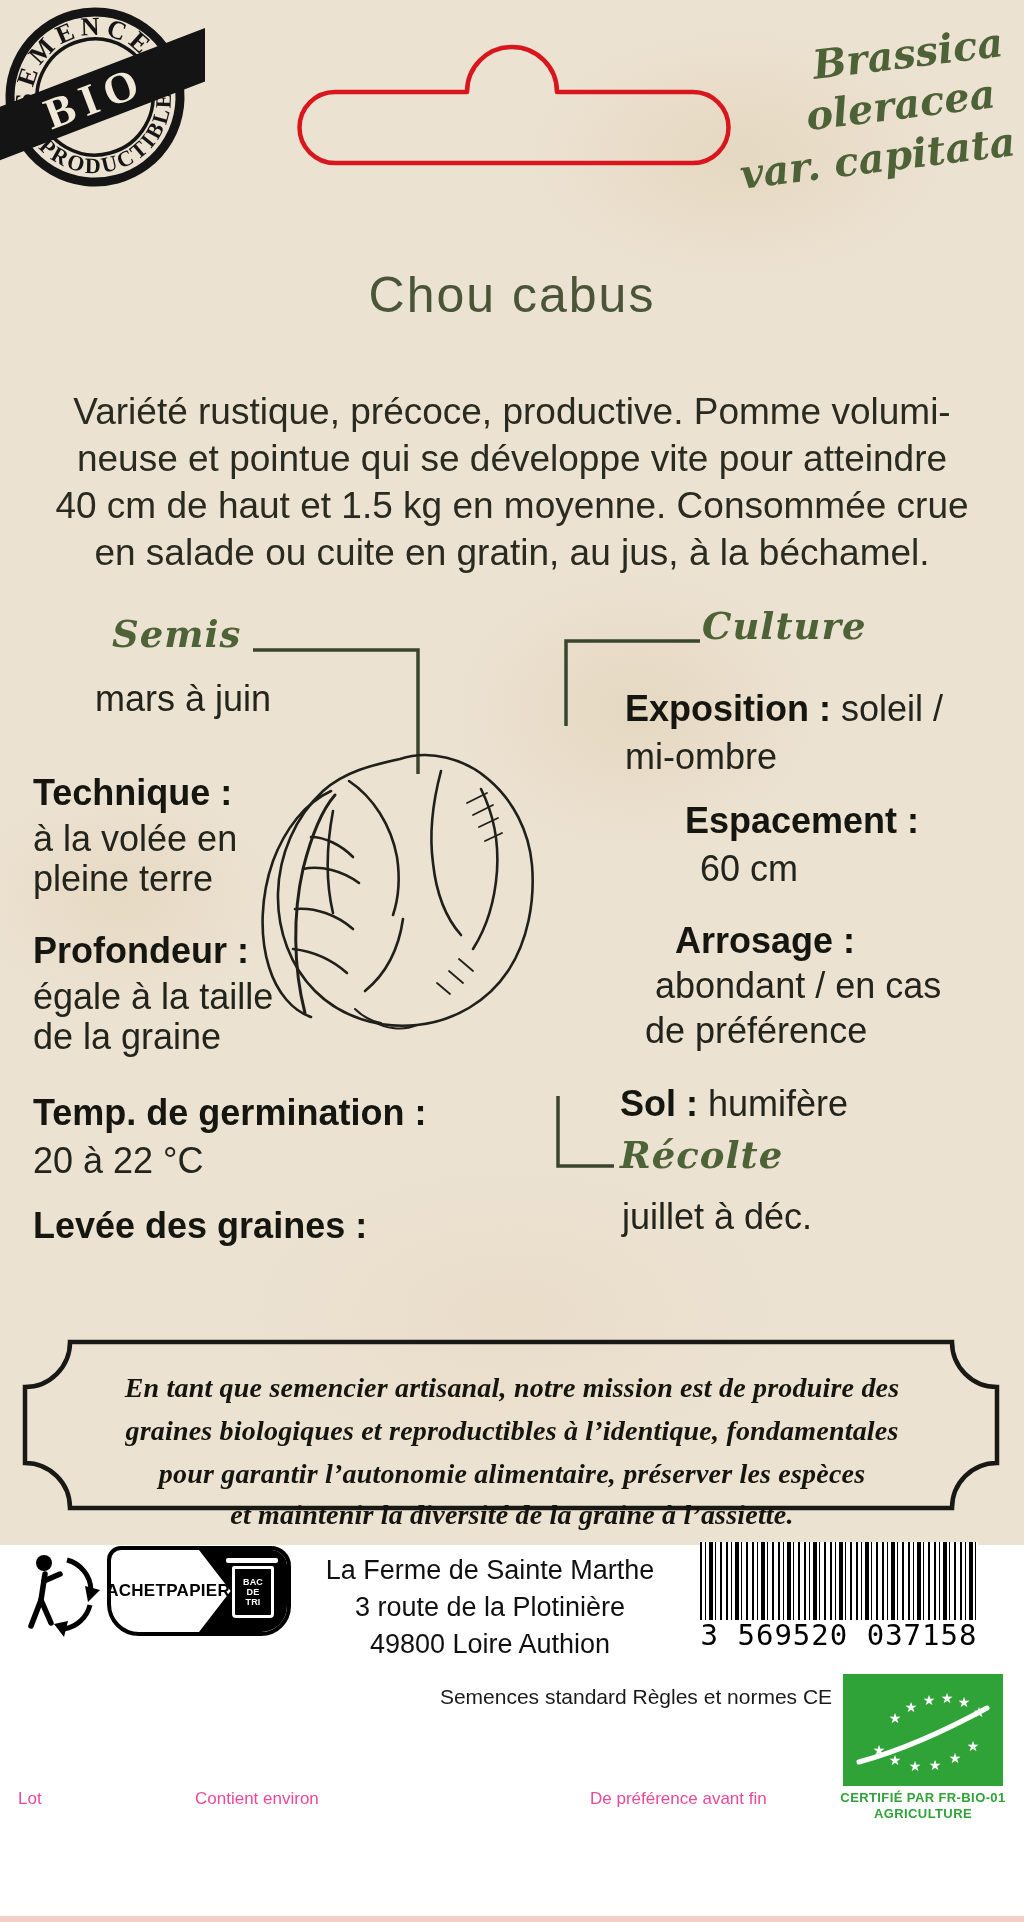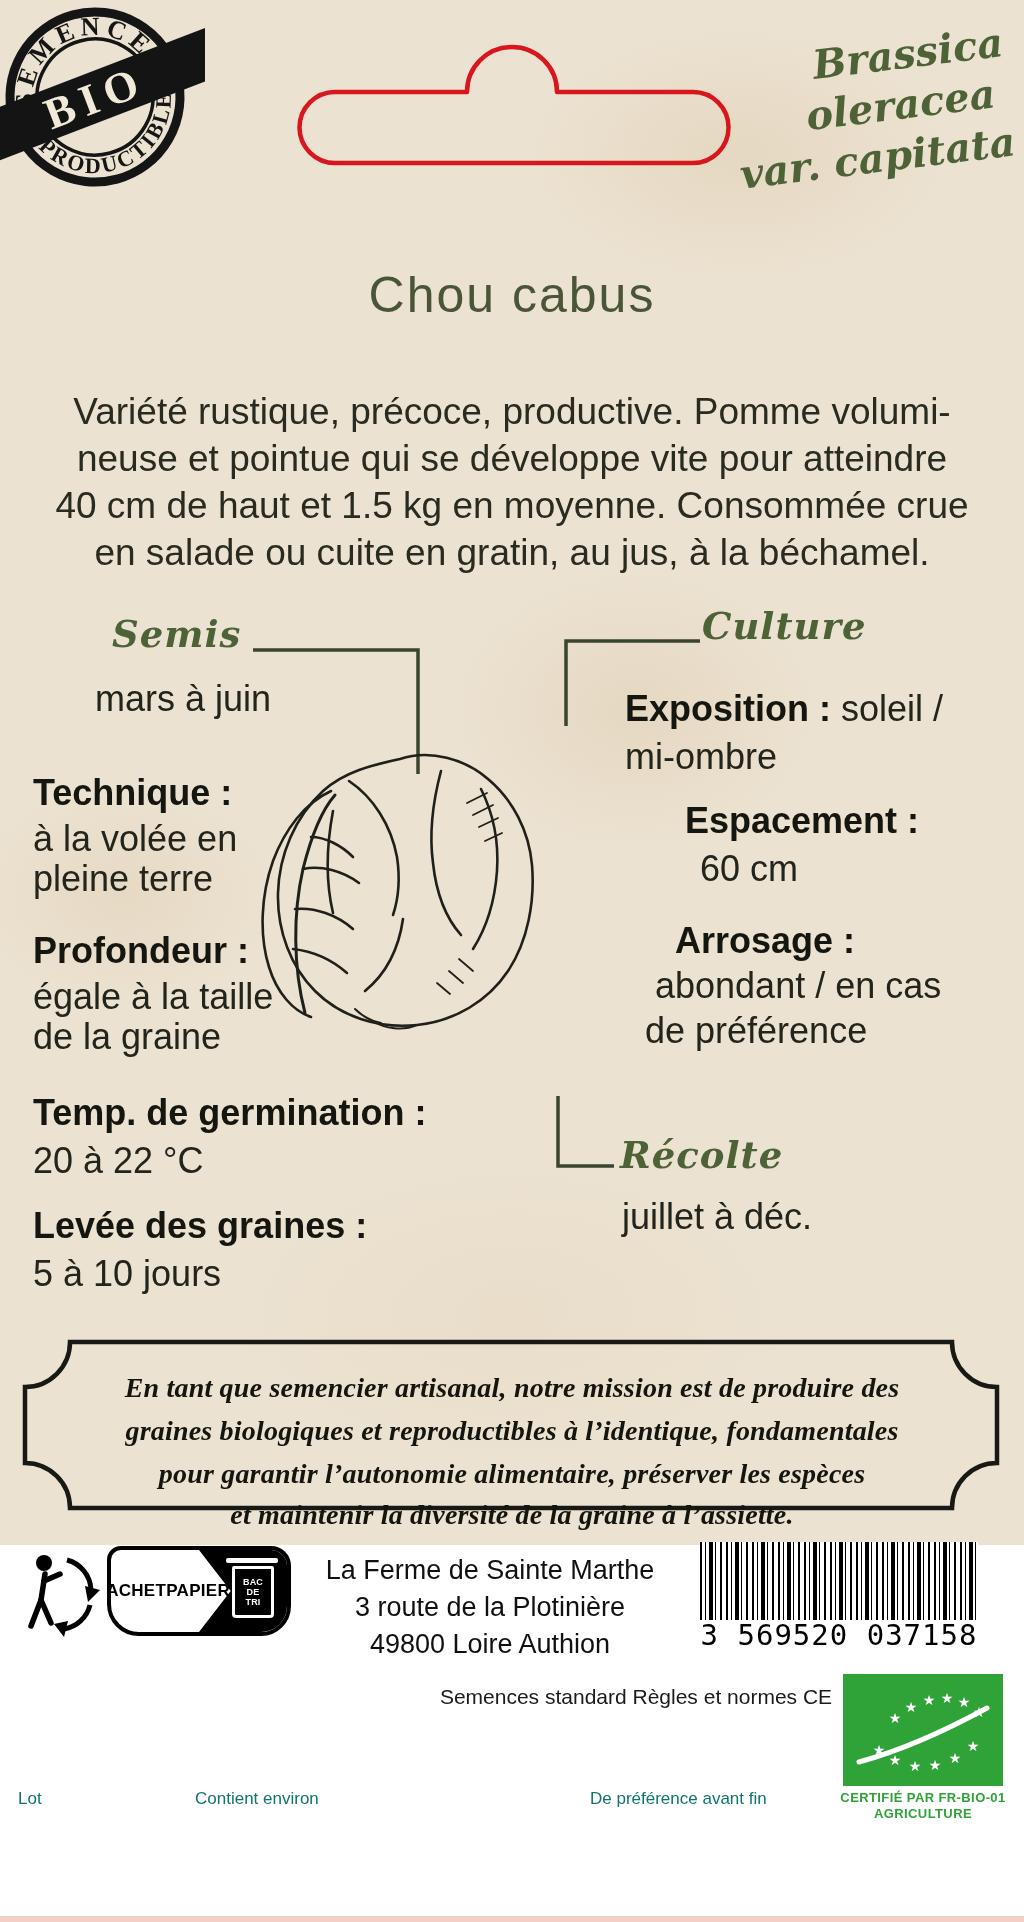--- a/index.html
+++ b/index.html
@@ -18,21 +18,21 @@
   .title-variety{left:0;width:1024px;text-align:center;font-size:55px;font-weight:700;
         letter-spacing:2px;color:#414d30;}
   .desc{left:0;width:1024px;text-align:center;font-size:37px;line-height:47px;color:#2a2b20;}
   .colhead{font-size:37px;letter-spacing:1px;}
   .coltxt{font-size:36px;color:#23241b;}
   .collbl{font-size:36px;font-weight:700;color:#15160f;}
   .mission-line{left:40px;width:944px;text-align:center;font-family:"Liberation Serif",serif;
         font-style:italic;font-weight:700;font-size:28px;color:#15150f;letter-spacing:.2px;}
   .addr{left:250px;width:480px;text-align:center;font-size:27px;color:#101010;line-height:37px;}
   .smalltxt{font-size:21px;color:#1a1a1a;}
-  .bottomfield{font-size:17px;color:#0f766e;}
+  .bottomfield{font-size:17px;color:#ec4899;}
   .badge{left:107px;top:1546px;width:176px;height:82px;background:#fff;border:4px solid #000;
         border-radius:14px 20px 30px 32px;overflow:hidden;}
   .badge-black{position:absolute;right:0;top:0;height:100%;width:50%;background:#000;
         clip-path:polygon(0 0,100% 0,100% 100%,0 100%,36% 50%);}
   .badge-left{position:absolute;left:2px;top:0;width:56%;height:100%;display:flex;
         flex-direction:row;align-items:center;justify-content:center;}
   .badge-left div{font-size:17px;font-weight:700;color:#000;line-height:20px;letter-spacing:.3px;}
   .bin{position:absolute;right:13px;top:16px;width:36px;height:46px;border:3px solid #fff;
         border-radius:2px 2px 4px 4px;display:flex;flex-direction:column;align-items:center;
         justify-content:center;}
@@ -125,37 +125,40 @@
   <div class="abs coltxt" style="left:33px;top:858px">pleine terre</div>
 
   <div class="abs collbl" style="left:33px;top:930px">Profondeur :</div>
   <div class="abs coltxt" style="left:33px;top:976px">égale à la taille</div>
   <div class="abs coltxt" style="left:33px;top:1016px">de la graine</div>
 
   <div class="abs collbl" style="left:33px;top:1092px">Temp. de germination :</div>
   <div class="abs coltxt" style="left:33px;top:1140px">20 à 22 °C</div>
 
   <div class="abs collbl" style="left:33px;top:1205px">Levée des graines :</div>
-  <div class="abs coltxt" style="left:33px;top:1253px">5 à 10 jours</div>
 
   <div class="abs script colhead" style="left:702px;top:604px">Culture</div>
 
   <div class="abs coltxt" style="left:625px;top:688px">
     <span class="collbl">Exposition :</span>
     <span>soleil /</span>
   </div>
   <div class="abs coltxt" style="left:625px;top:736px">mi-ombre</div>
 
   <div class="abs collbl" style="left:685px;top:800px">Espacement :</div>
   <div class="abs coltxt" style="left:700px;top:848px">60 cm</div>
 
   <div class="abs collbl" style="left:675px;top:920px">Arrosage :</div>
   <div class="abs coltxt" style="left:655px;top:965px">abondant /  en cas</div>
   <div class="abs coltxt" style="left:645px;top:1010px">de préférence</div>
 
+  <div class="abs coltxt" style="left:620px;top:1083px">
+    <span class="collbl">Sol :</span>
+    <span>humifère</span>
+  </div>
 
   <div class="abs script colhead" style="left:620px;top:1133px">Récolte</div>
   <div class="abs coltxt" style="left:622px;top:1196px">juillet à déc.</div>
 
   <svg class="abs" style="left:0;top:1330px" width="1024" height="200" viewBox="0 0 1024 200">
     <path d="M70,12 H952 A45,45 0 0 0 997,57 V133 A45,45 0 0 0 952,178 H70 A45,45 0 0 0 25,133 V57 A45,45 0 0 0 70,12 Z" fill="none" stroke="#181814" stroke-width="4.5"></path>
   </svg>
   <div class="abs mission-line" style="top:1372px">En tant que semencier artisanal, notre mission est de produire des</div>
   <div class="abs mission-line" style="top:1415px">graines biologiques et reproductibles à l’identique, fondamentales</div>
   <div class="abs mission-line" style="top:1458px">pour garantir l’autonomie alimentaire, préserver les espèces</div>

